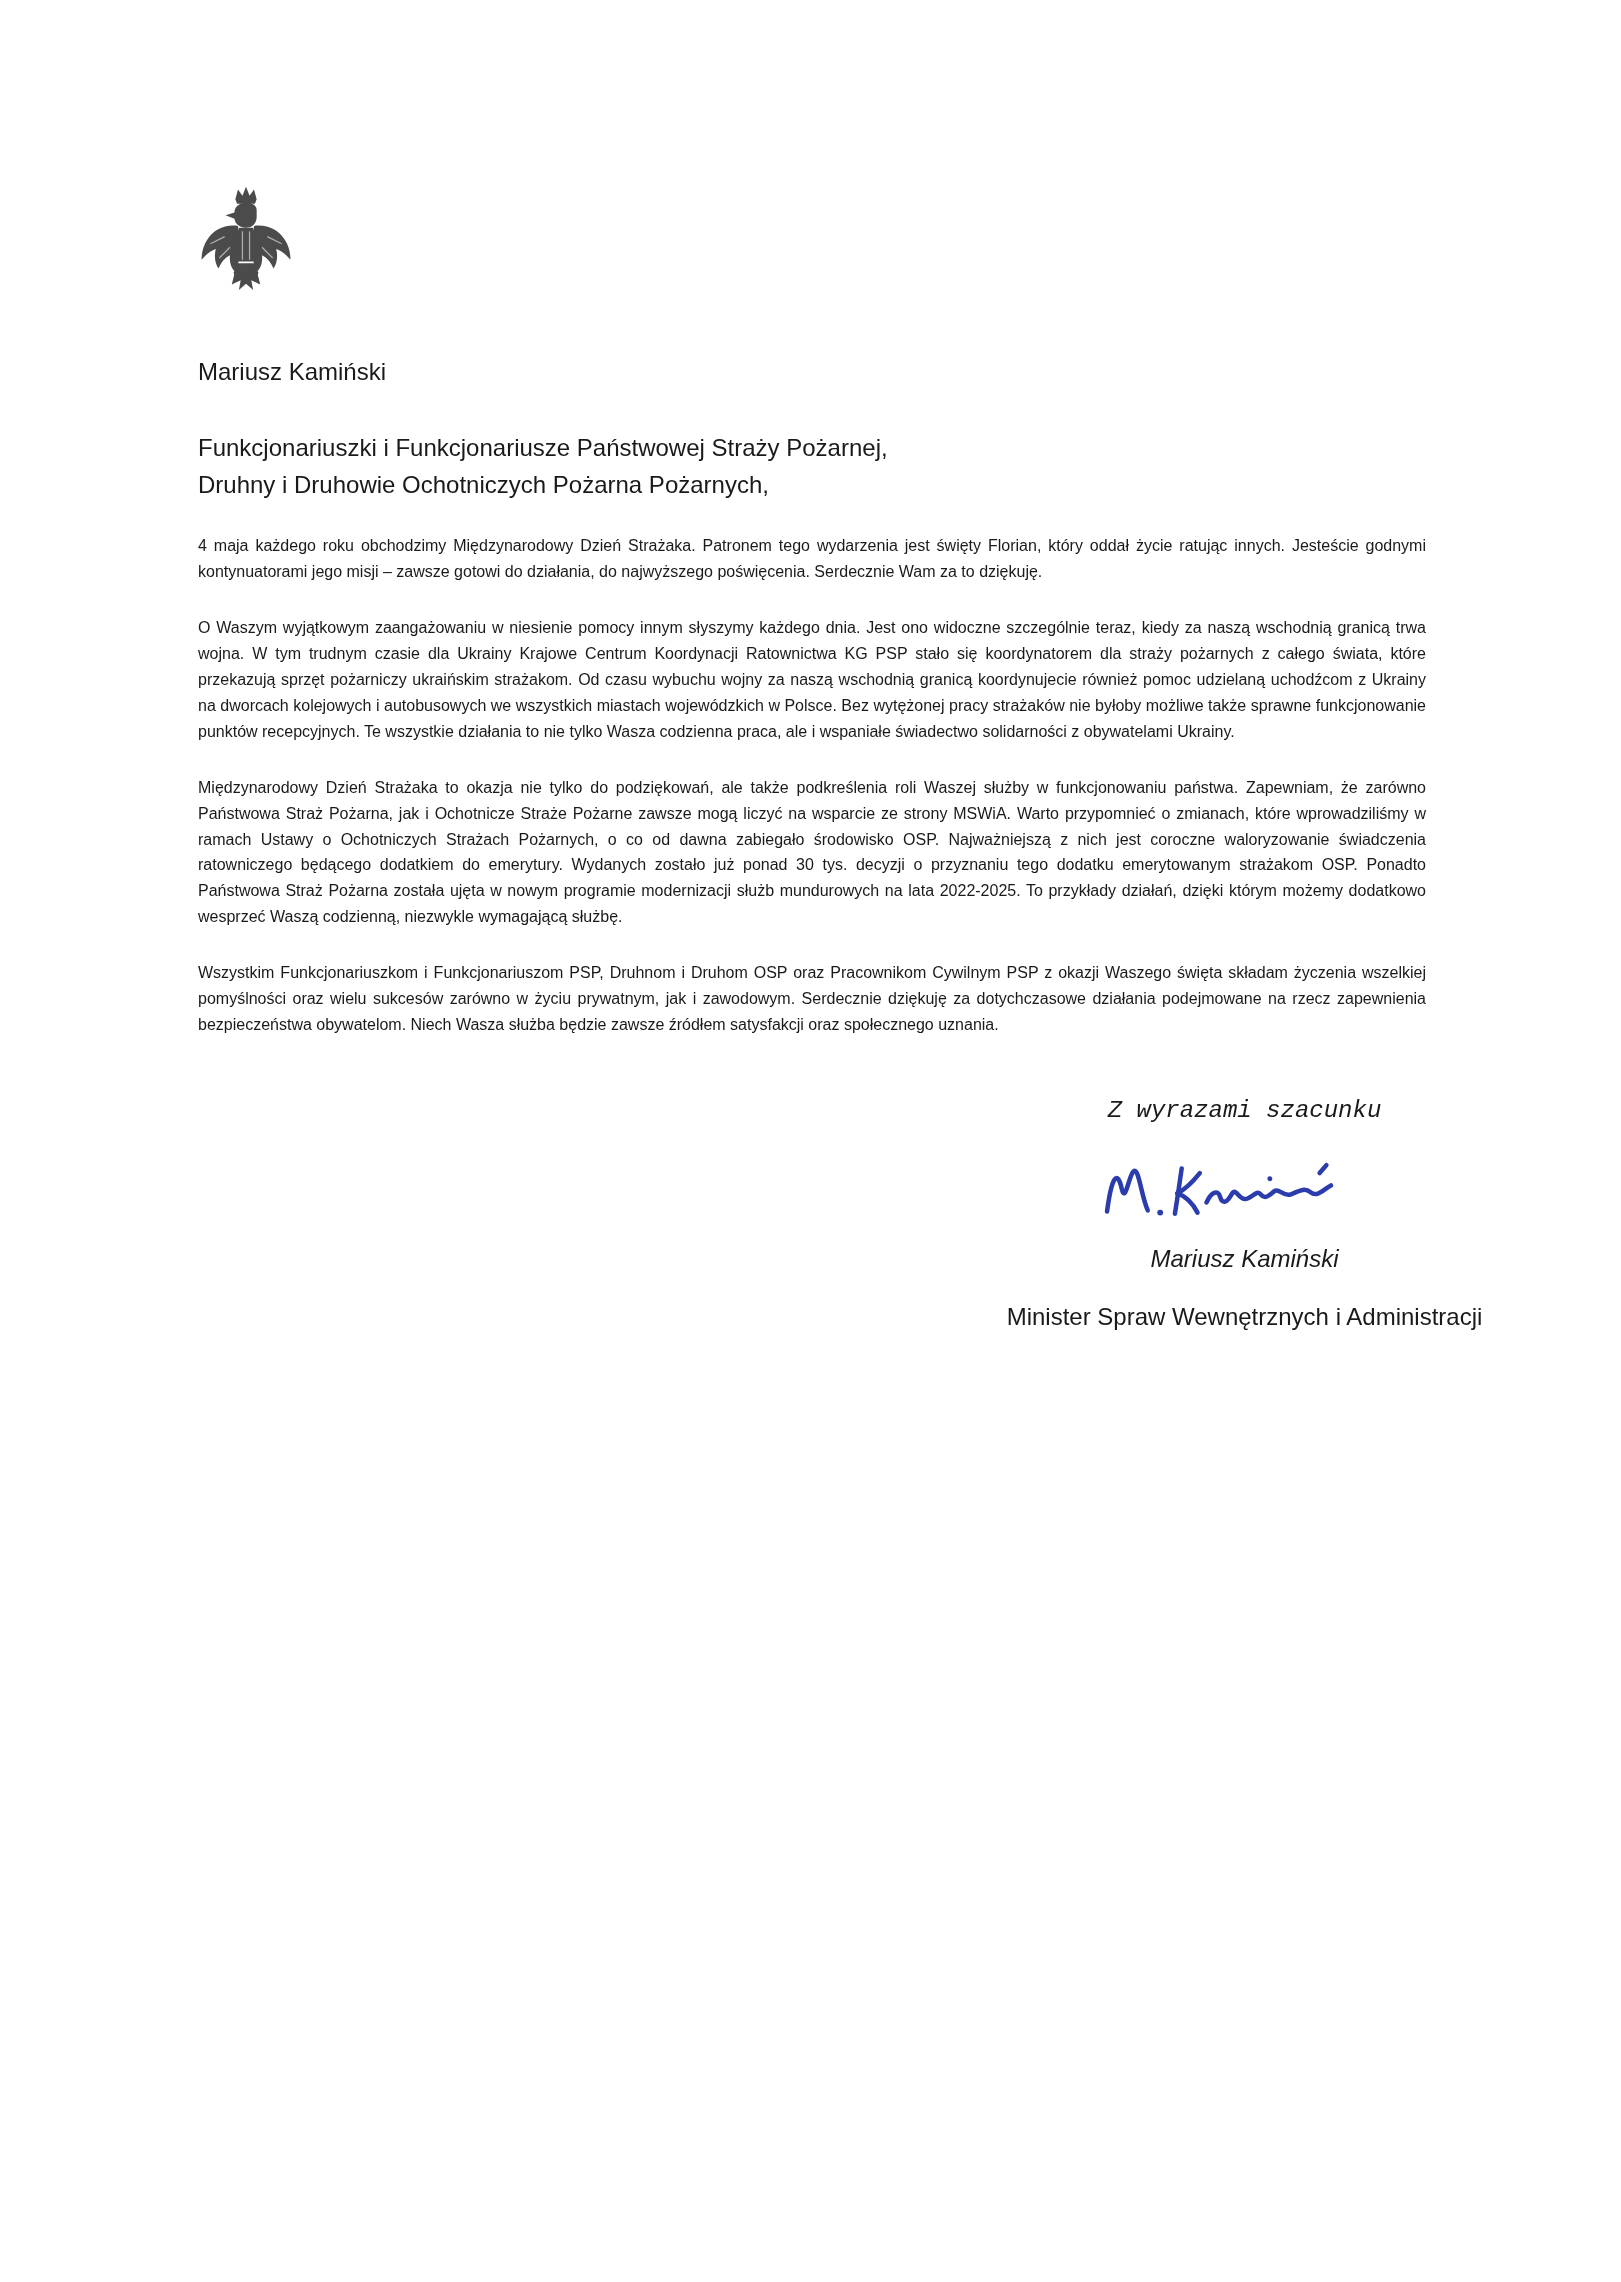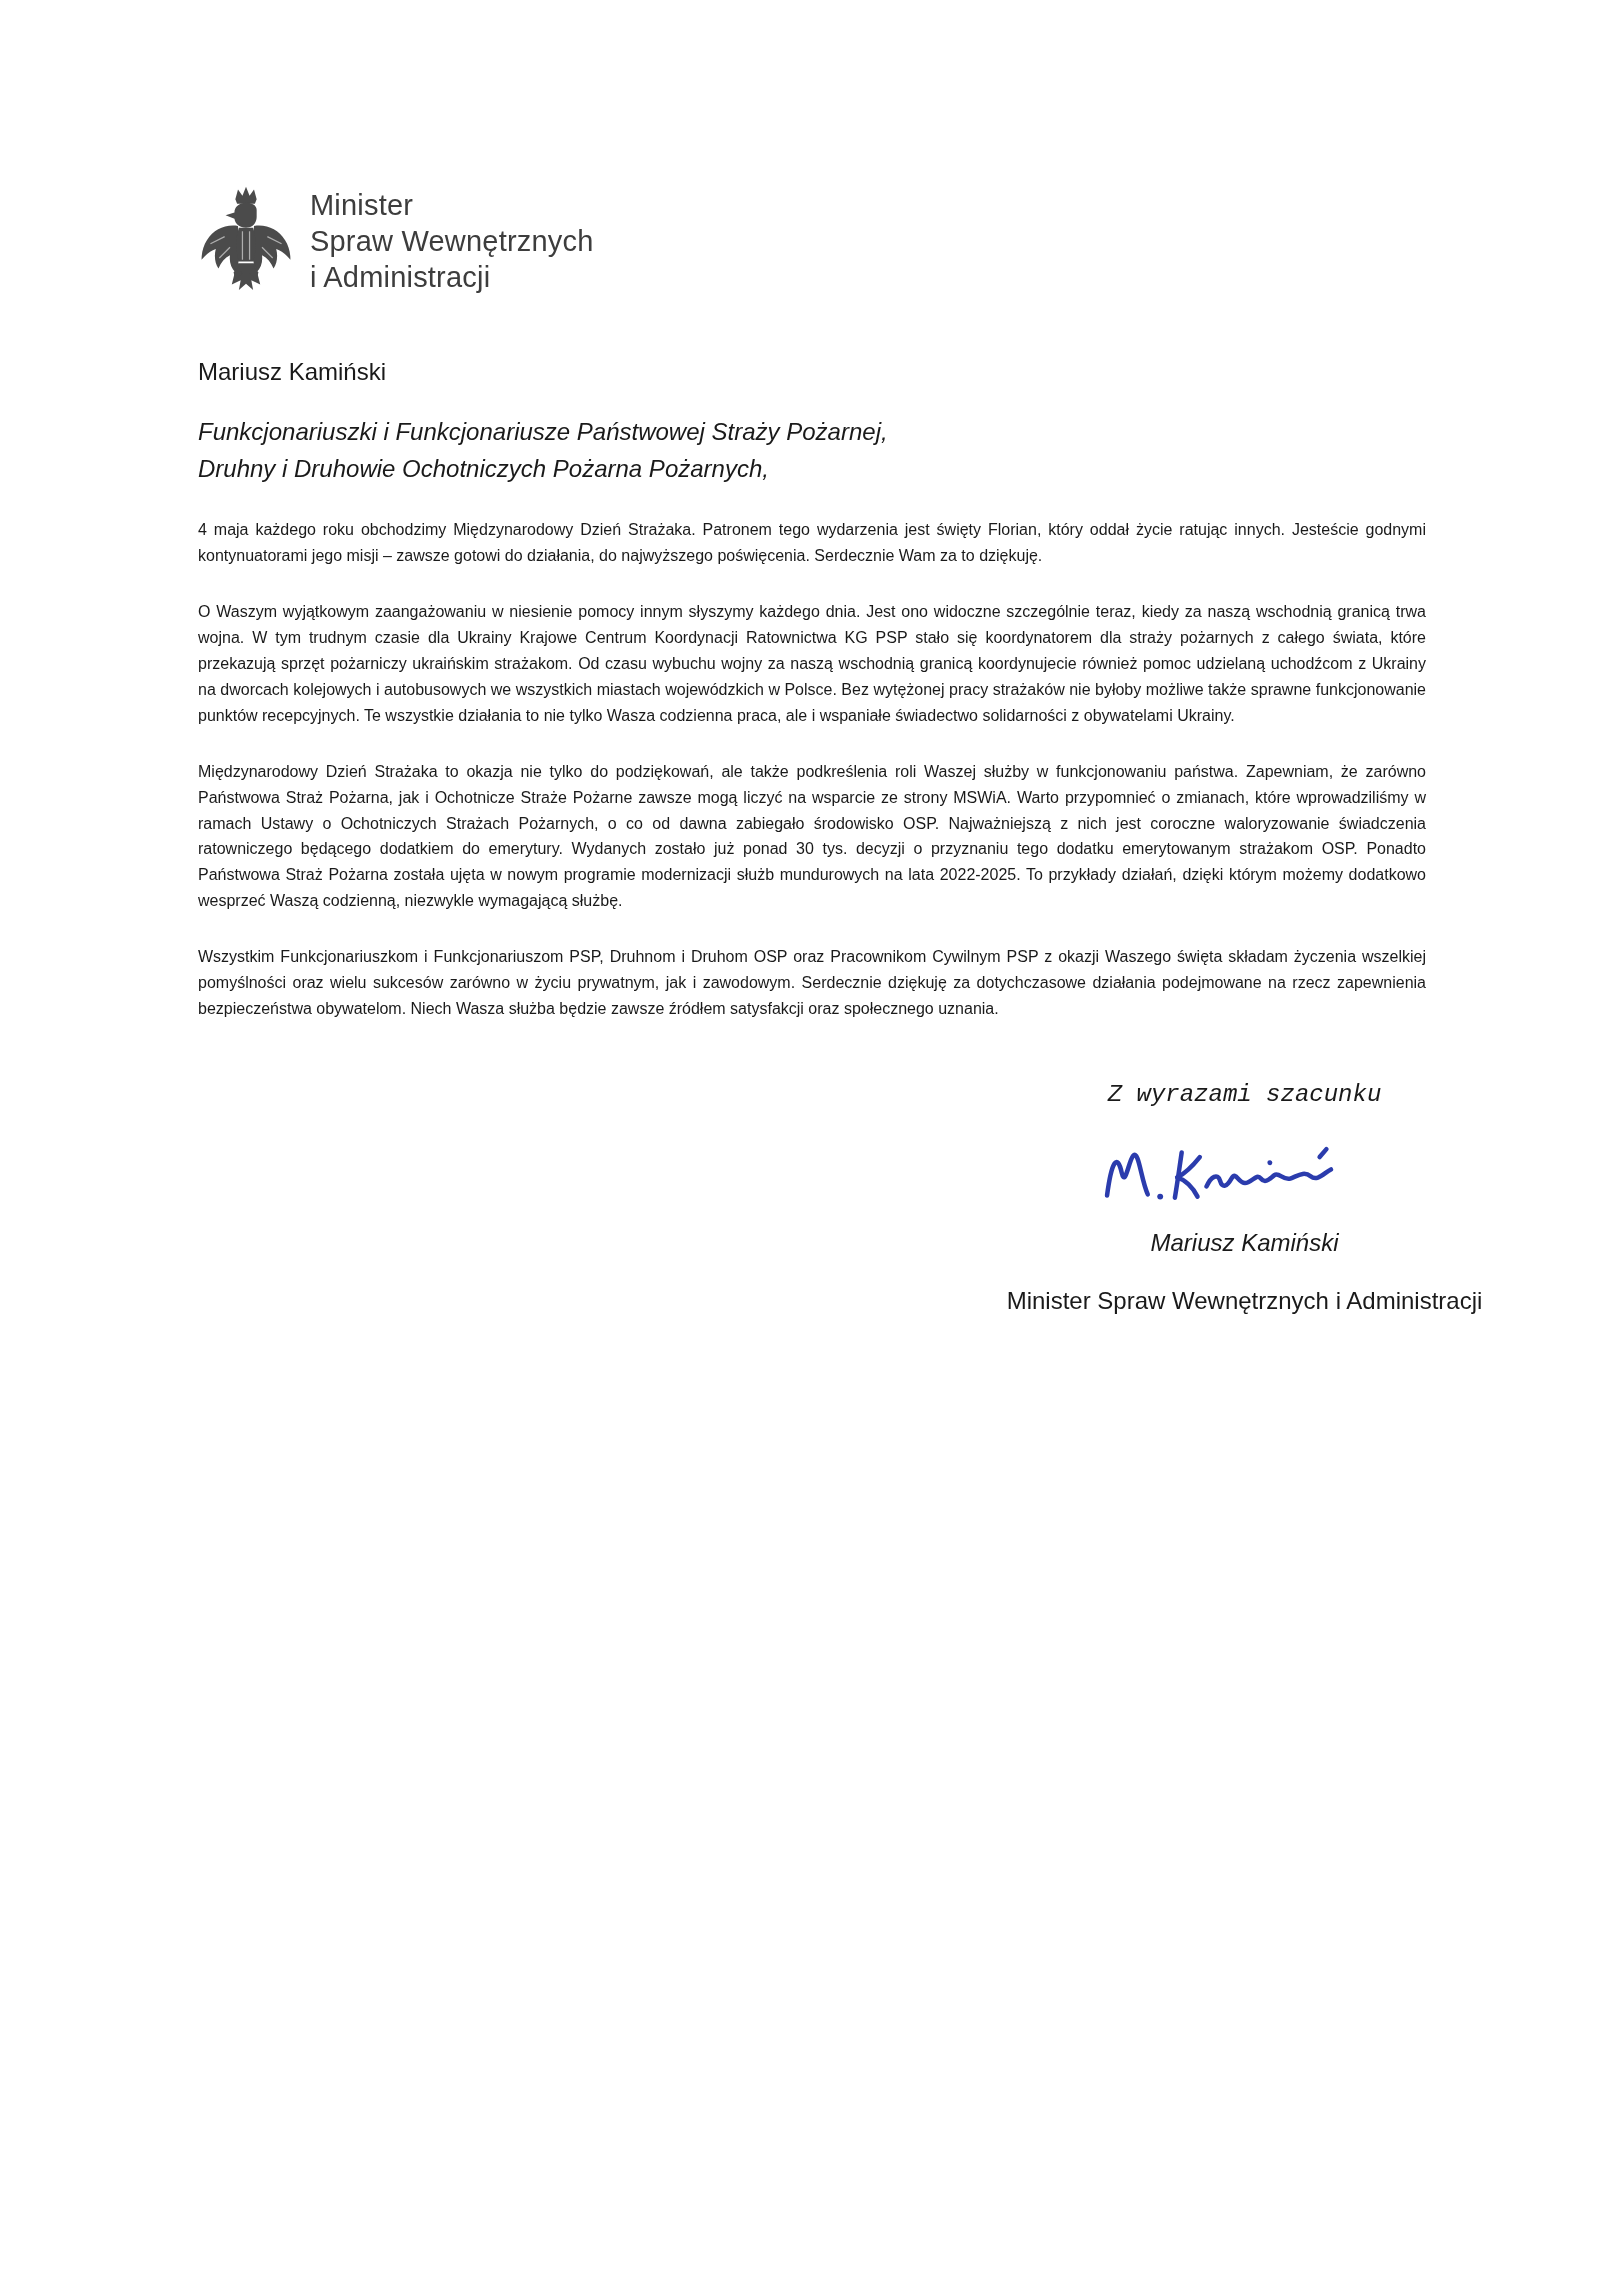--- a/index.html
+++ b/index.html
@@ -32,23 +32,22 @@
     padding-top: 1.8px;
     letter-spacing: 0.2px;
   }
 
   
   .sender {
     margin-top: 52px;
     font-size: 24px;
   }
   .salutation {
-    margin-top: 27px;
+    margin-top: 43px;
     font-size: 24px;
-    font-style: italic;
     line-height: 1.55;
   }
   .body-para {
     margin-top: 30px;
     font-size: 16px;
     line-height: 1.62;
     text-align: justify;
     text-justify: inter-word;
   }
 
@@ -110,25 +109,20 @@
             <path d="M14 66 L30 58" fill="none"></path>
             <path d="M24 82 L36 70" fill="none"></path>
             <path d="M94 66 L78 58" fill="none"></path>
             <path d="M84 82 L72 70" fill="none"></path>
             <path d="M50 52 L50 84" fill="none"></path>
             <path d="M58 52 L58 84" fill="none"></path>
           </g>
         </g>
       </svg>
     </span>
-    <div class="ministry-title" style="color: rgb(61, 61, 61);">
-      <div>Minister</div>
-      <div>Spraw Wewnętrznych</div>
-      <div>i Administracji</div>
-    </div>
   </header>
 
   <div class="sender">Mariusz Kamiński</div>
 
   <div class="salutation">
     <div>Funkcjonariuszki i Funkcjonariusze Państwowej Straży Pożarnej,</div>
     <div>Druhny i Druhowie Ochotniczych Pożarna Pożarnych,</div>
   </div>
 
   <p class="body-para">4 maja każdego roku obchodzimy Międzynarodowy Dzień Strażaka. Patronem tego wydarzenia jest święty Florian, który oddał życie ratując innych. Jesteście godnymi kontynuatorami jego misji – zawsze gotowi do działania, do najwyższego poświęcenia. Serdecznie Wam za to dziękuję.</p>

